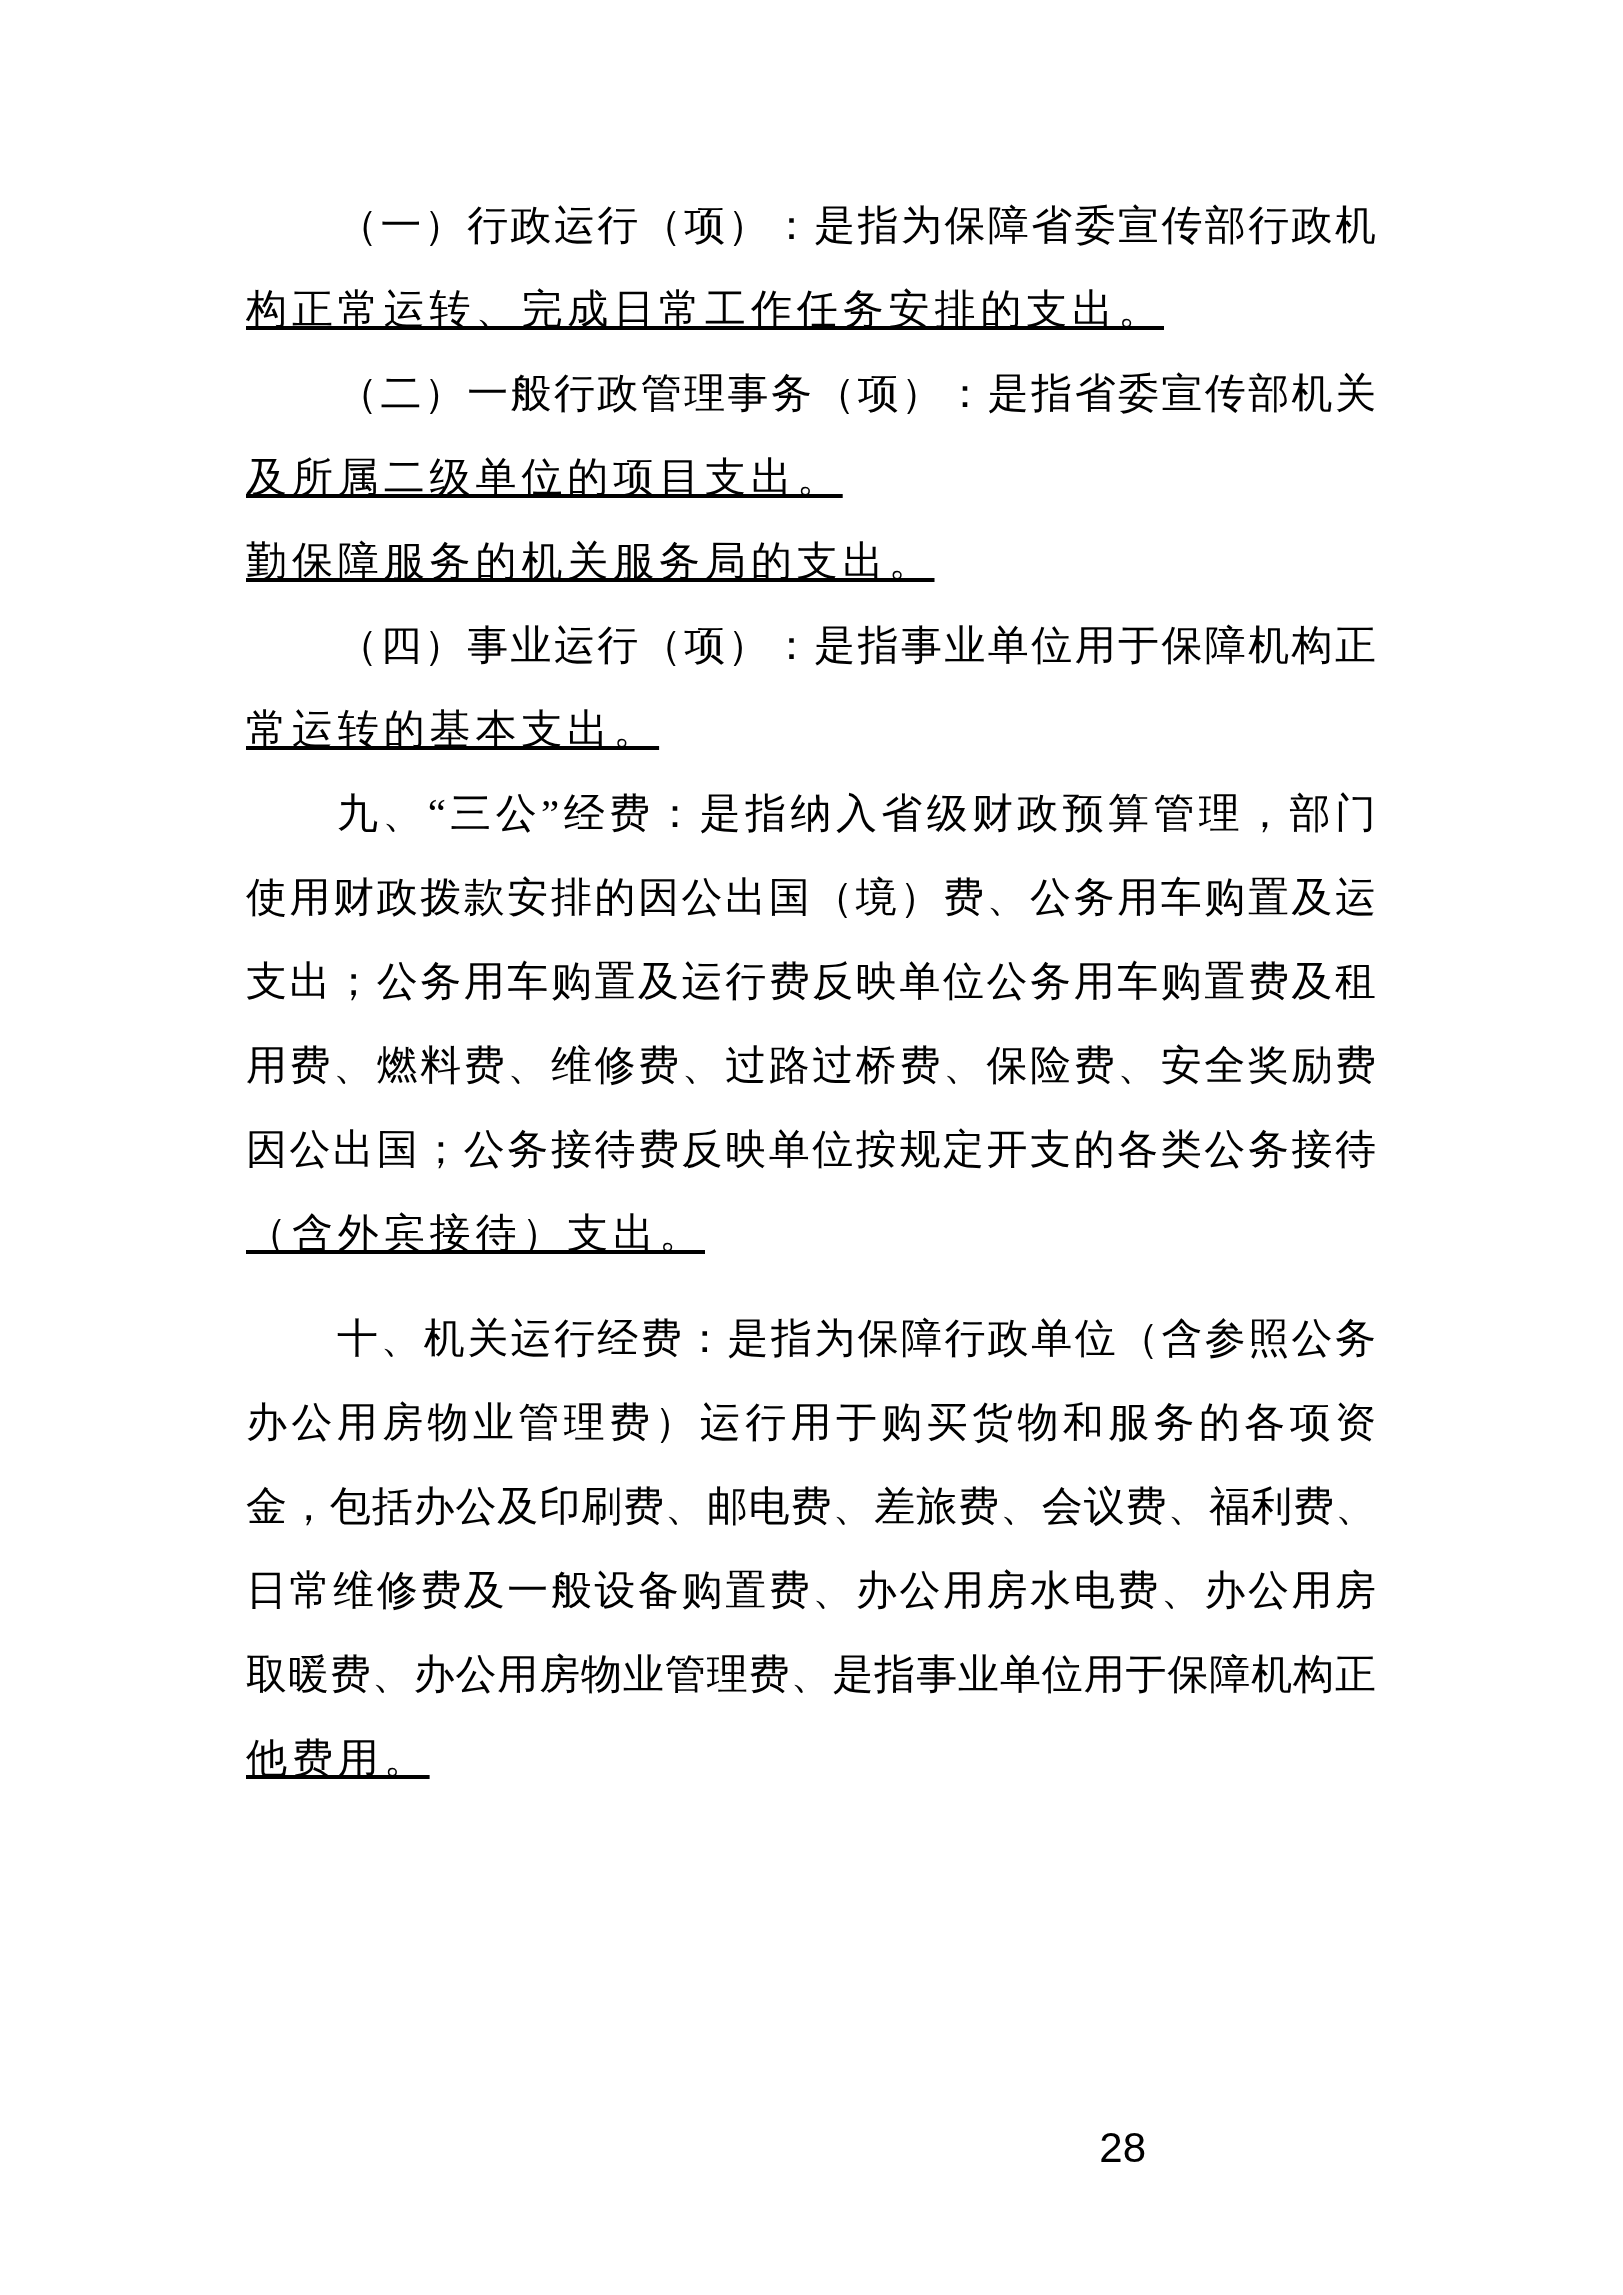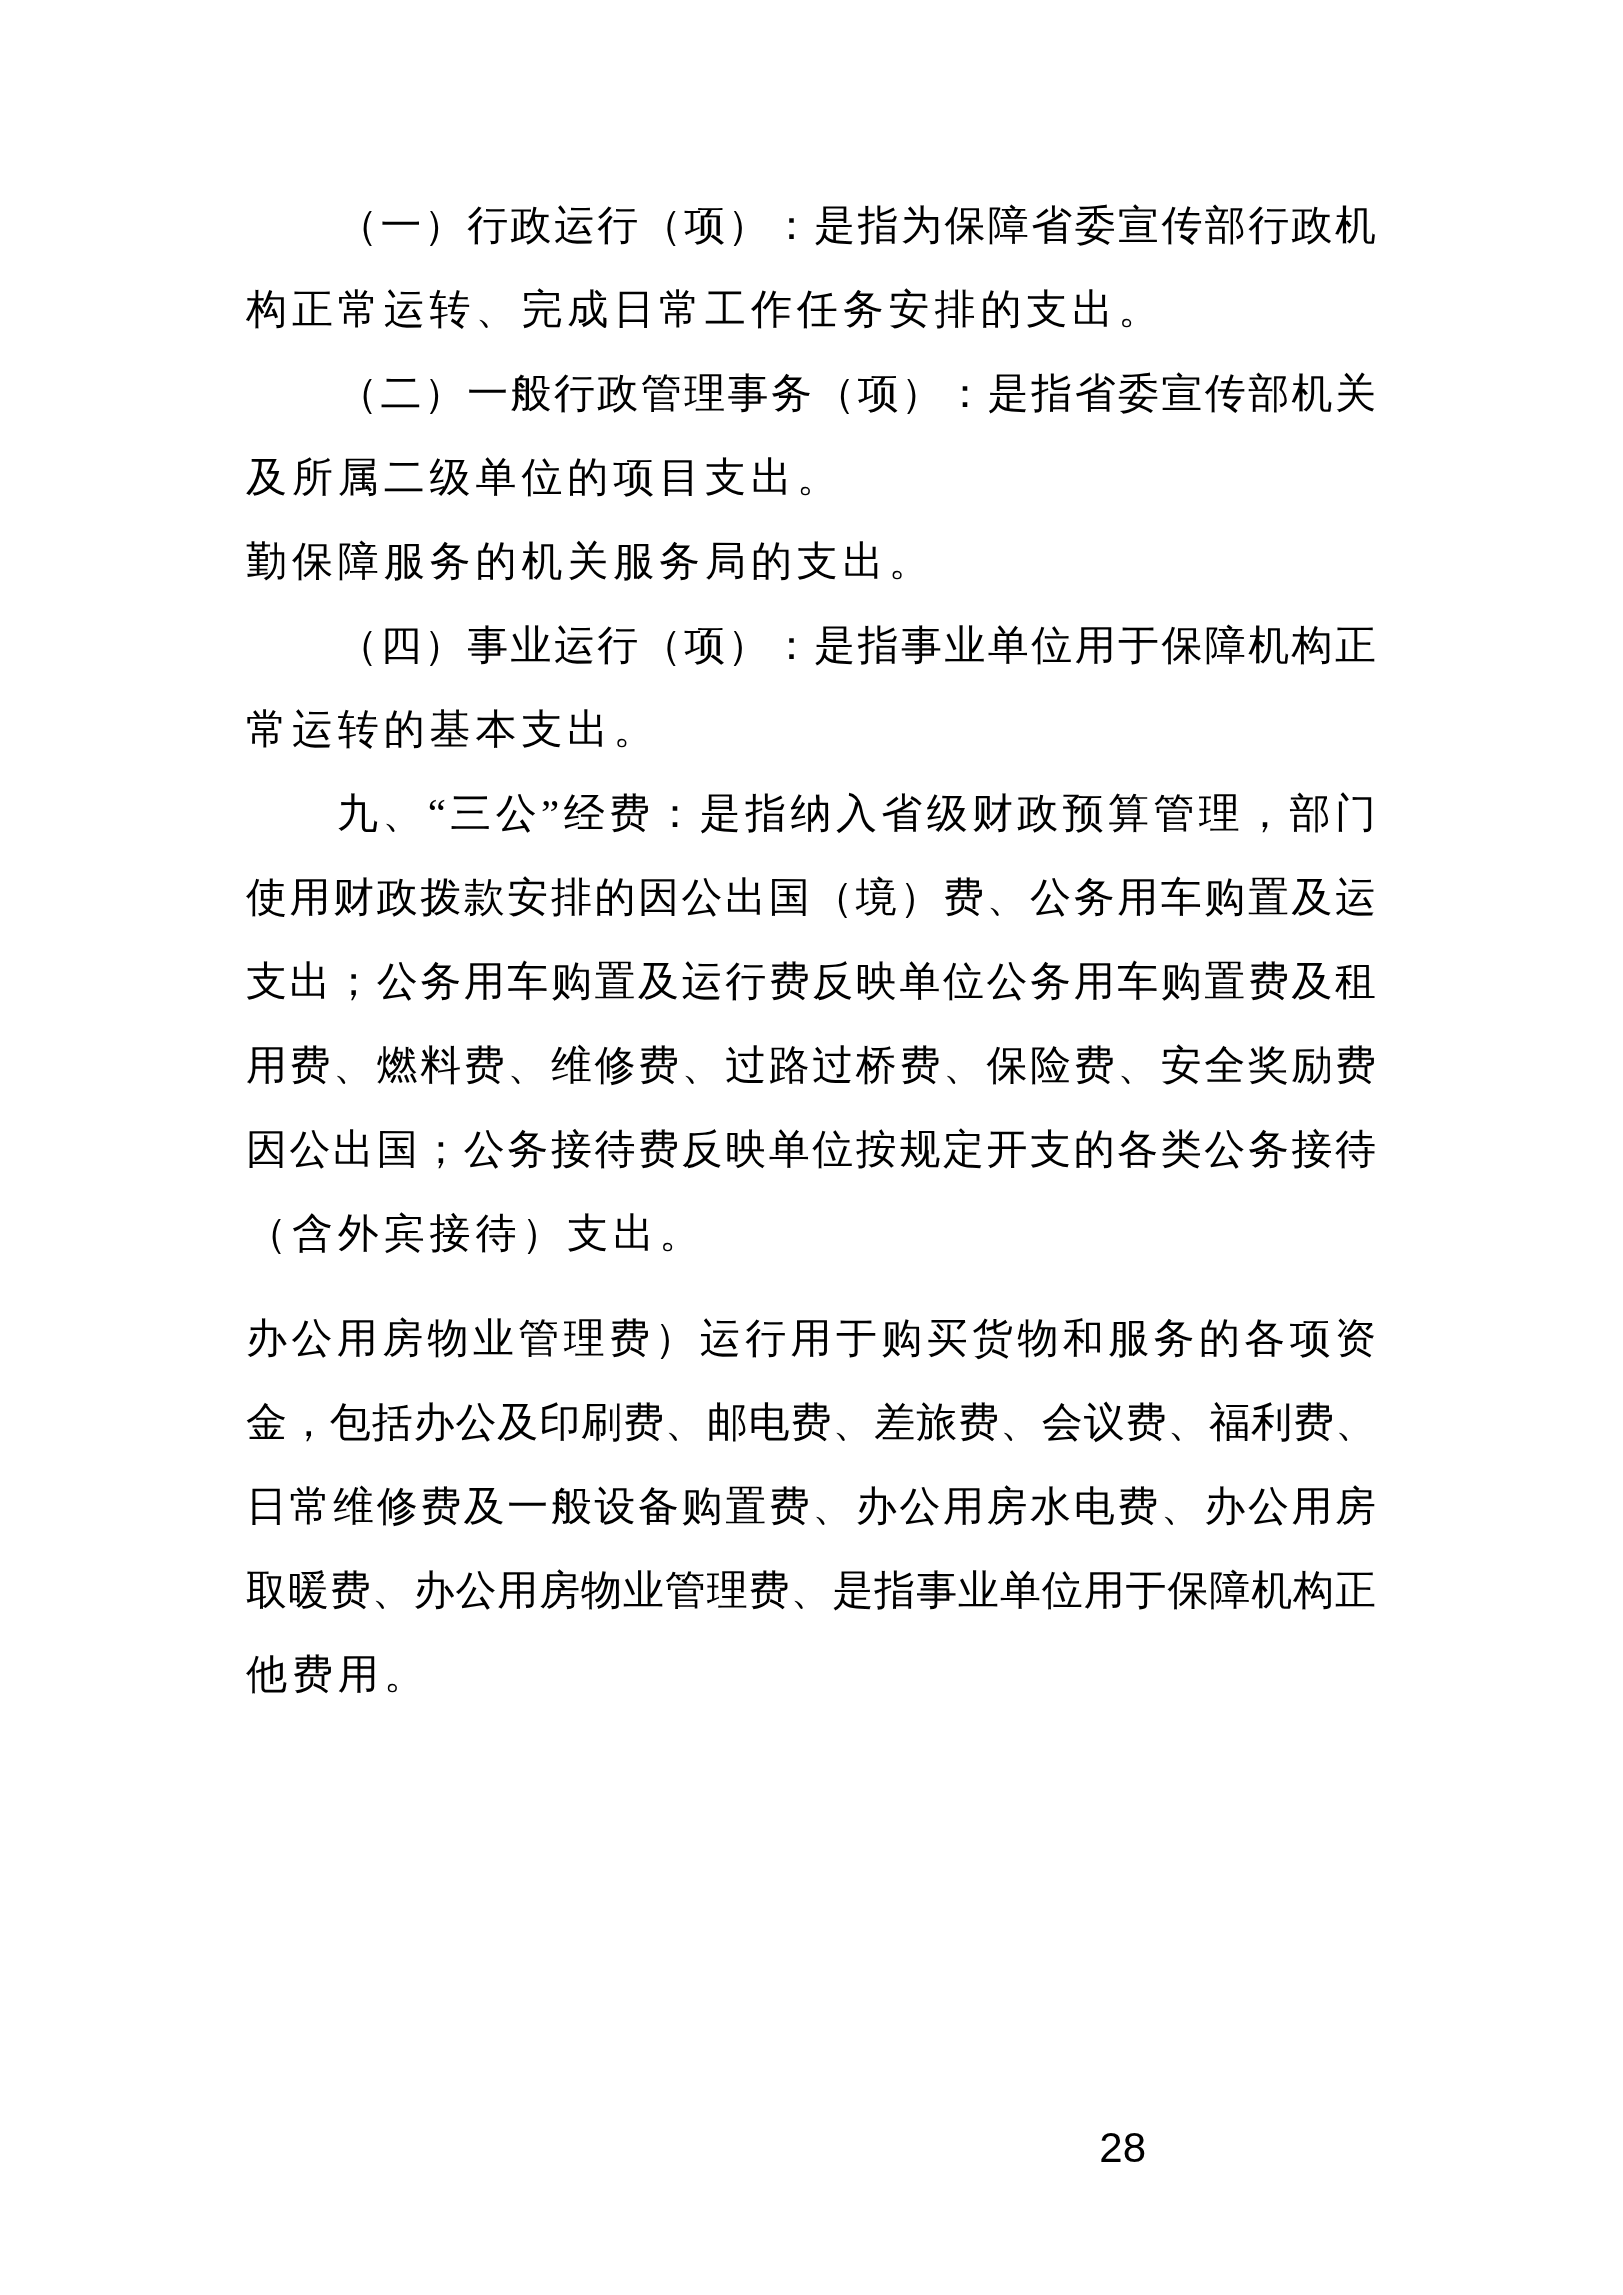--- a/index.html
+++ b/index.html
@@ -38,20 +38,21 @@
     text-align-last: justify;
     overflow: hidden;
   }
   .line.first {
     padding-left: 91px;
   }
   .line.end {
     text-align: left;
     text-align-last: left;
     letter-spacing: 4.9px;
+    text-decoration: underline;
   }
   .page-number {
     position: absolute;
     top: 2125px;
     right: 246px;
     font-family: "Liberation Sans", "DejaVu Sans", sans-serif;
     font-size: 42px;
     line-height: 45px;
     color: #000000;
   }
@@ -84,20 +85,21 @@
     <section class="para">
       <div class="line first">九、“三公”经费：是指纳入省级财政预算管理，部门</div>
       <div class="line">使用财政拨款安排的因公出国（境）费、公务用车购置及运</div>
       <div class="line">支出；公务用车购置及运行费反映单位公务用车购置费及租</div>
       <div class="line">用费、燃料费、维修费、过路过桥费、保险费、安全奖励费</div>
       <div class="line">因公出国；公务接待费反映单位按规定开支的各类公务接待</div>
       <div class="line end">（含外宾接待）支出。</div>
     </section>
 
     <section class="para para-ten">
+      <div class="line first">十、机关运行经费：是指为保障行政单位（含参照公务</div>
       <div class="line">办公用房物业管理费）运行用于购买货物和服务的各项资</div>
       <div class="line">金，包括办公及印刷费、邮电费、差旅费、会议费、福利费、</div>
       <div class="line">日常维修费及一般设备购置费、办公用房水电费、办公用房</div>
       <div class="line">取暖费、办公用房物业管理费、是指事业单位用于保障机构正</div>
       <div class="line end">他费用。</div>
     </section>
 
   </main>
 
   <div class="page-number">28</div>

